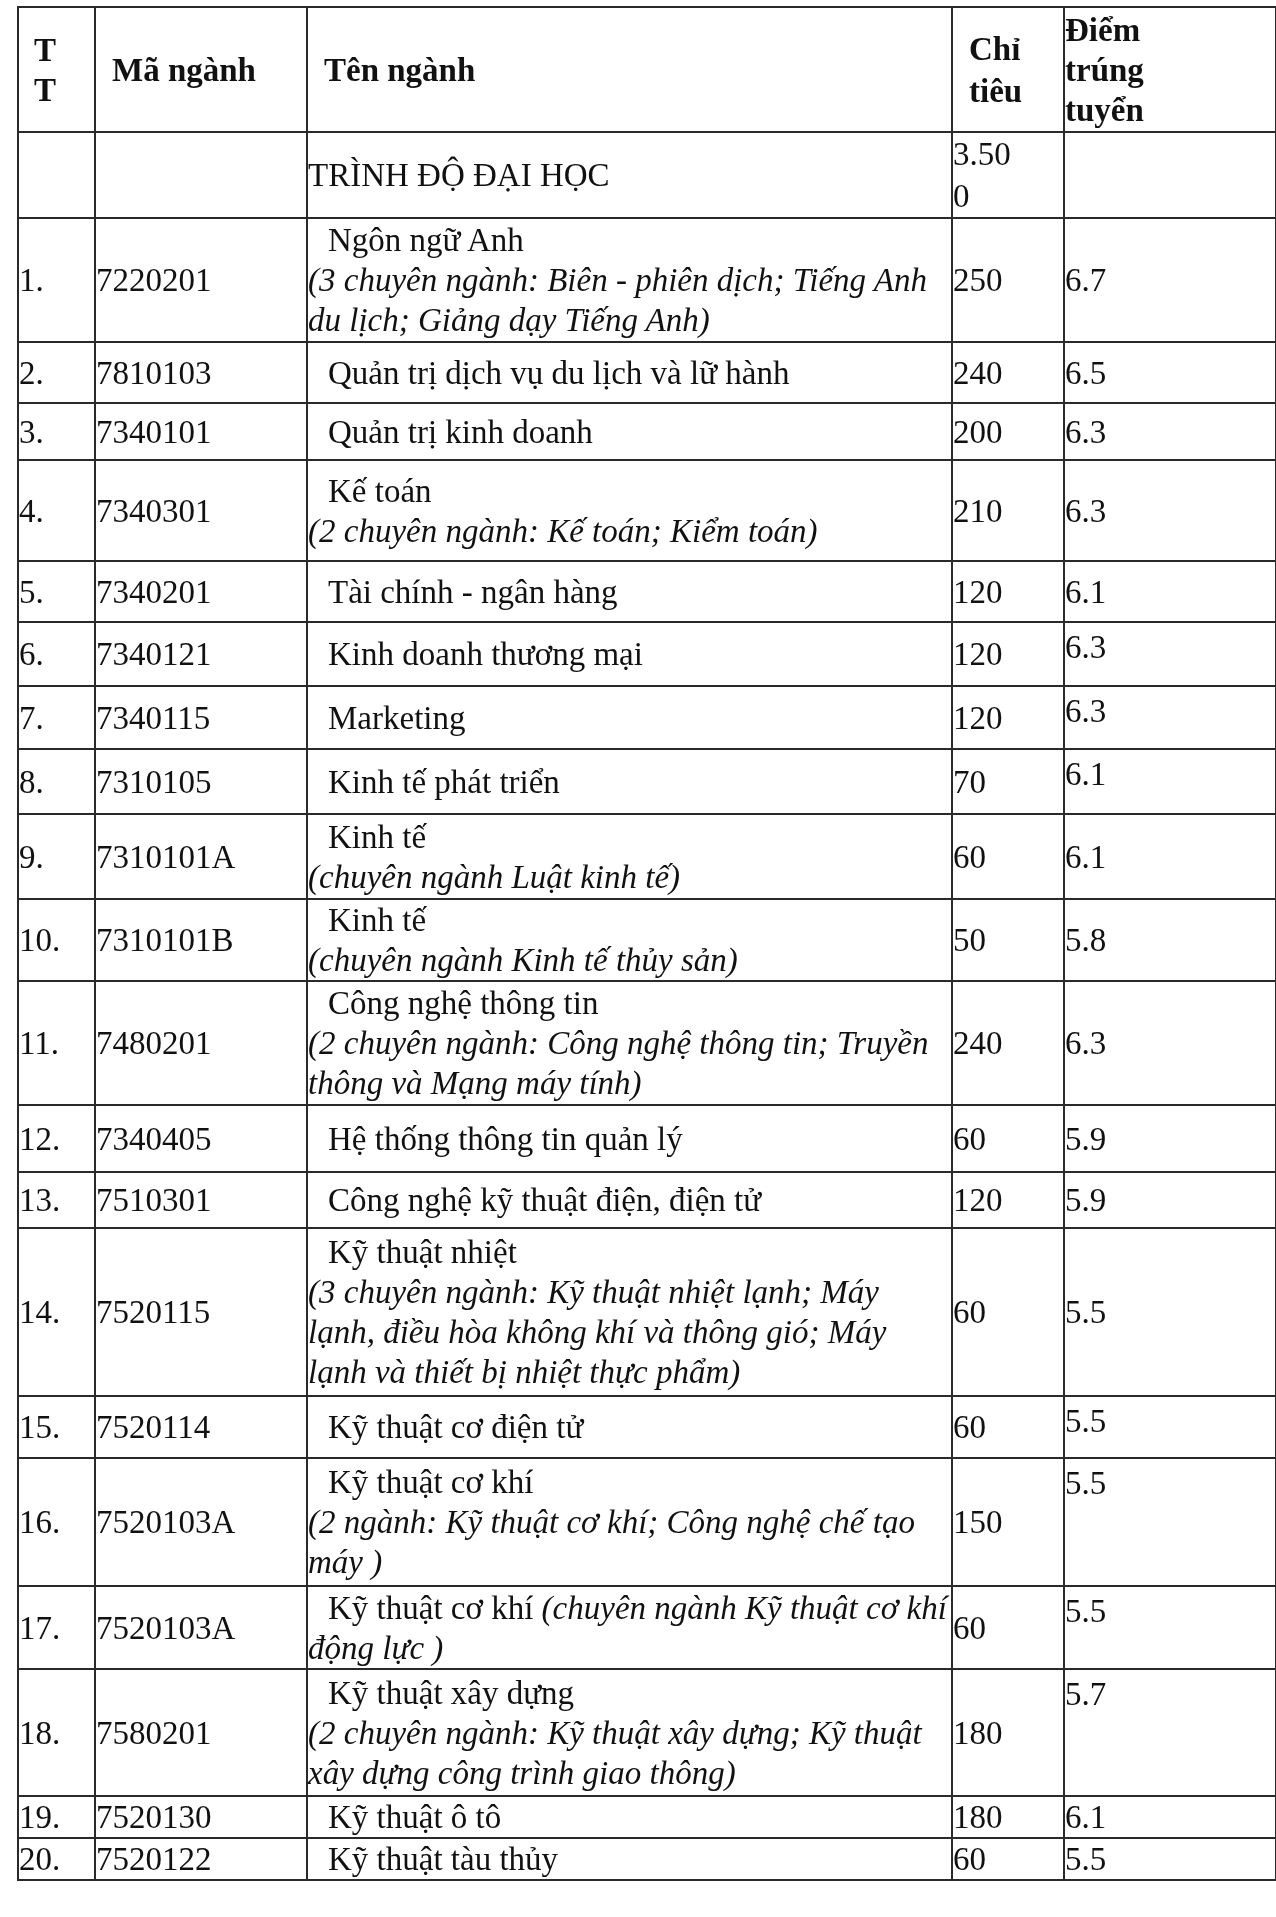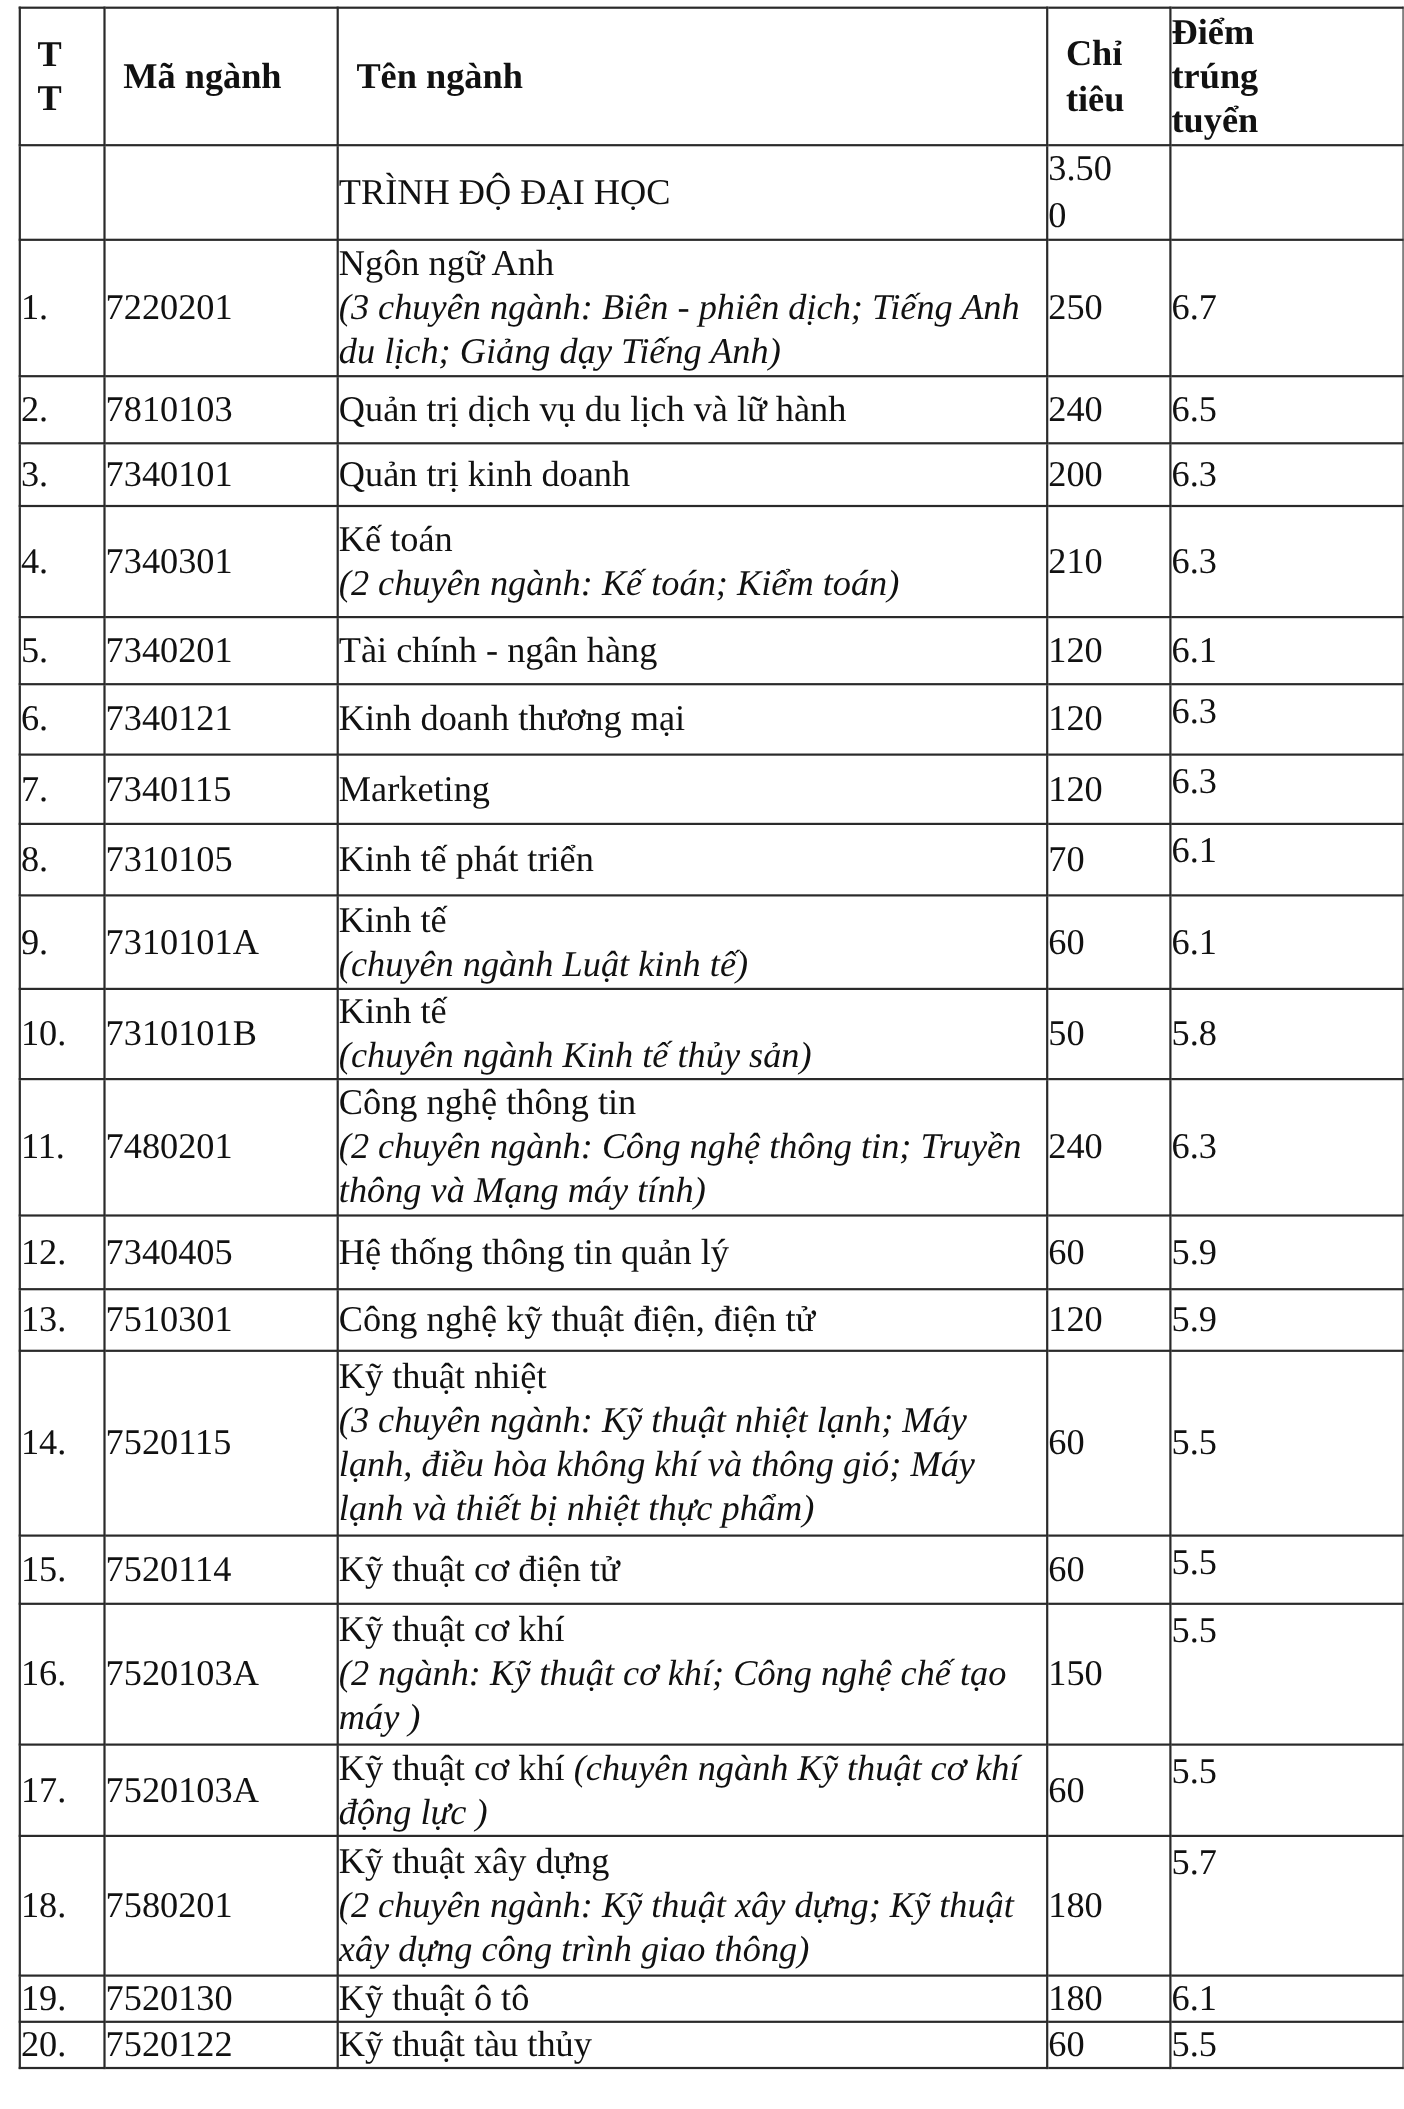--- a/index.html
+++ b/index.html
@@ -49,21 +49,21 @@
     td.tt { padding-left: 14px; }
     td.code { padding-left: 16px; }
     td.name { padding-left: 16px; padding-right: 6px; }
     td.quota { padding-left: 16px; }
     td.score { text-align: center; font-weight: bold; padding-right: 30px; }
     td.score.top { vertical-align: top; padding-top: 4px; }
 
     .section-title { font-weight: bold; padding-left: 16px; }
     .section-quota { font-weight: bold; padding-left: 16px; line-height: 42px !important; }
 
-    .name-main { display: inline; }
+    .name-main { display: inline; padding-left: 20px; }
     .name-sub { font-style: italic; display: block; }
     .name-sub-inline { font-style: italic; }
   </style>
 </head>
 <body>
 
 <table class="admissions">
   <colgroup>
     <col class="c-tt">
       <col class="c-code">

